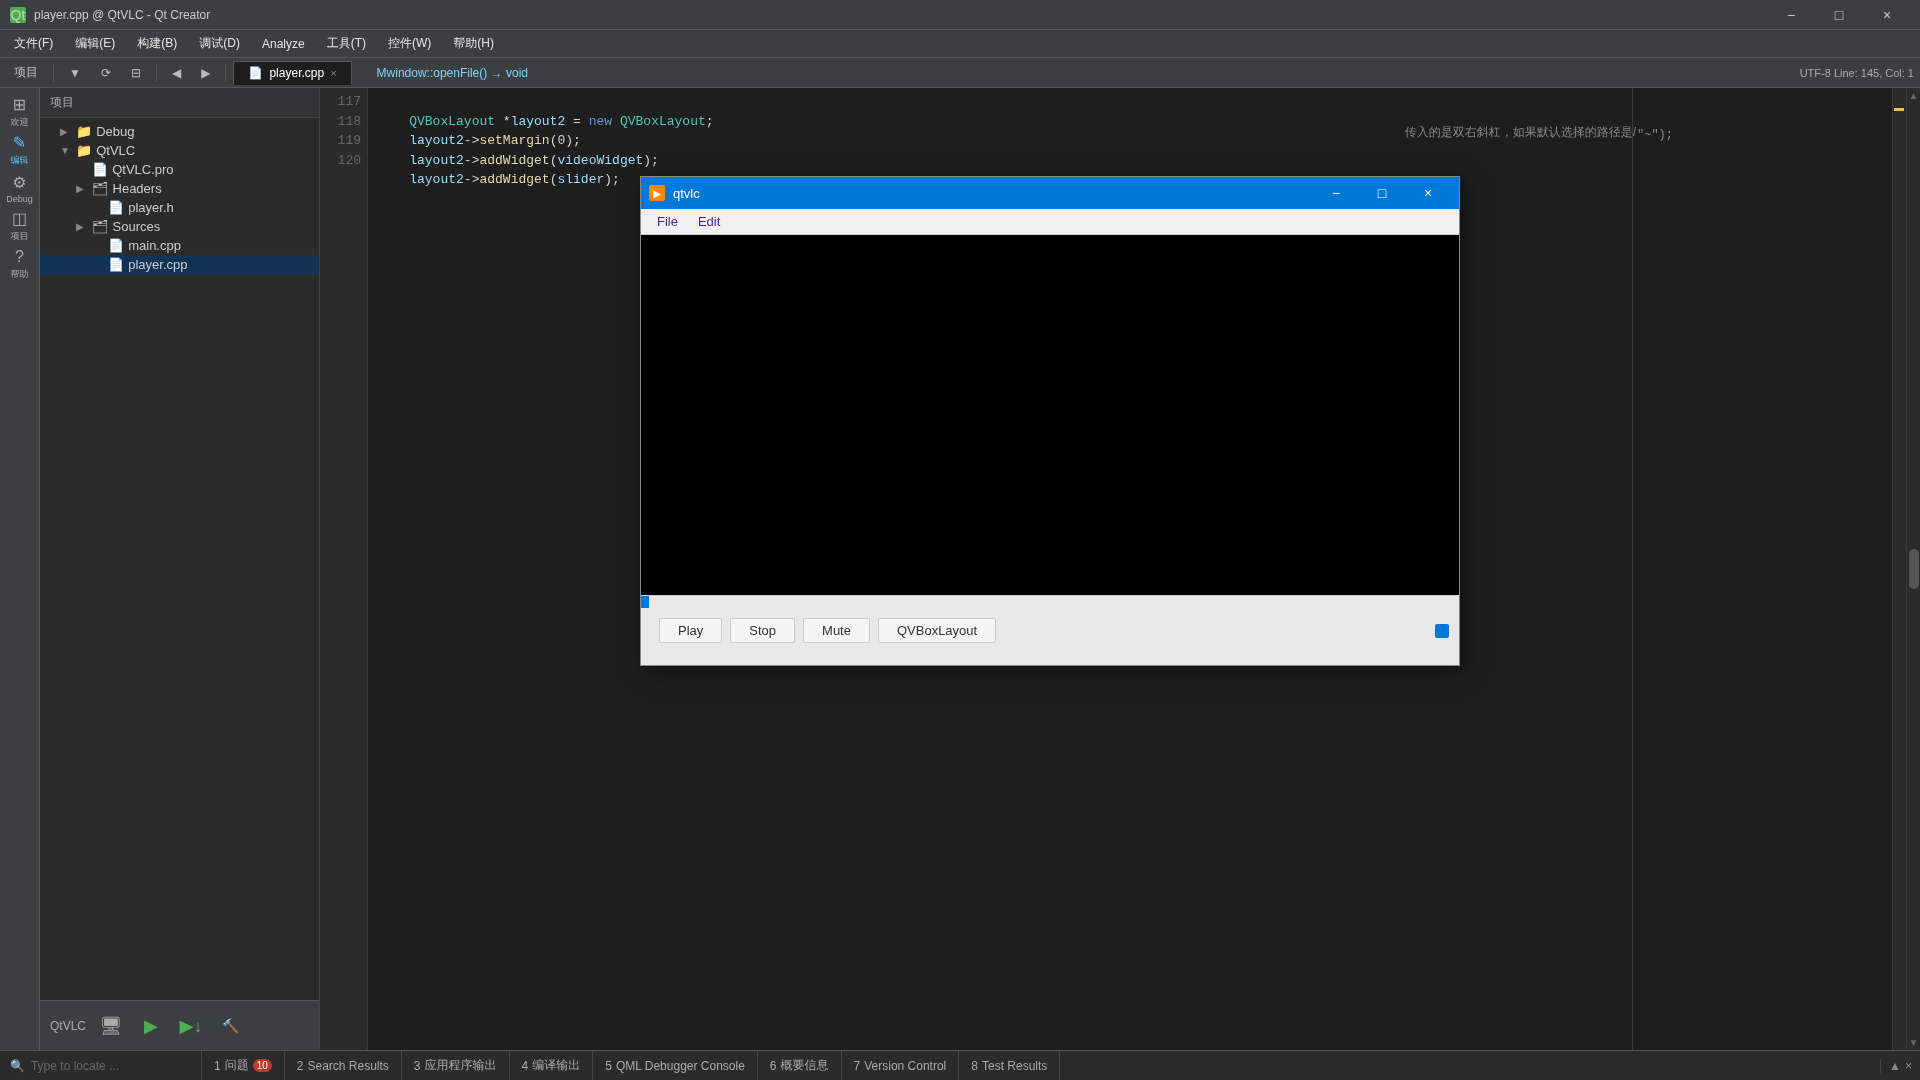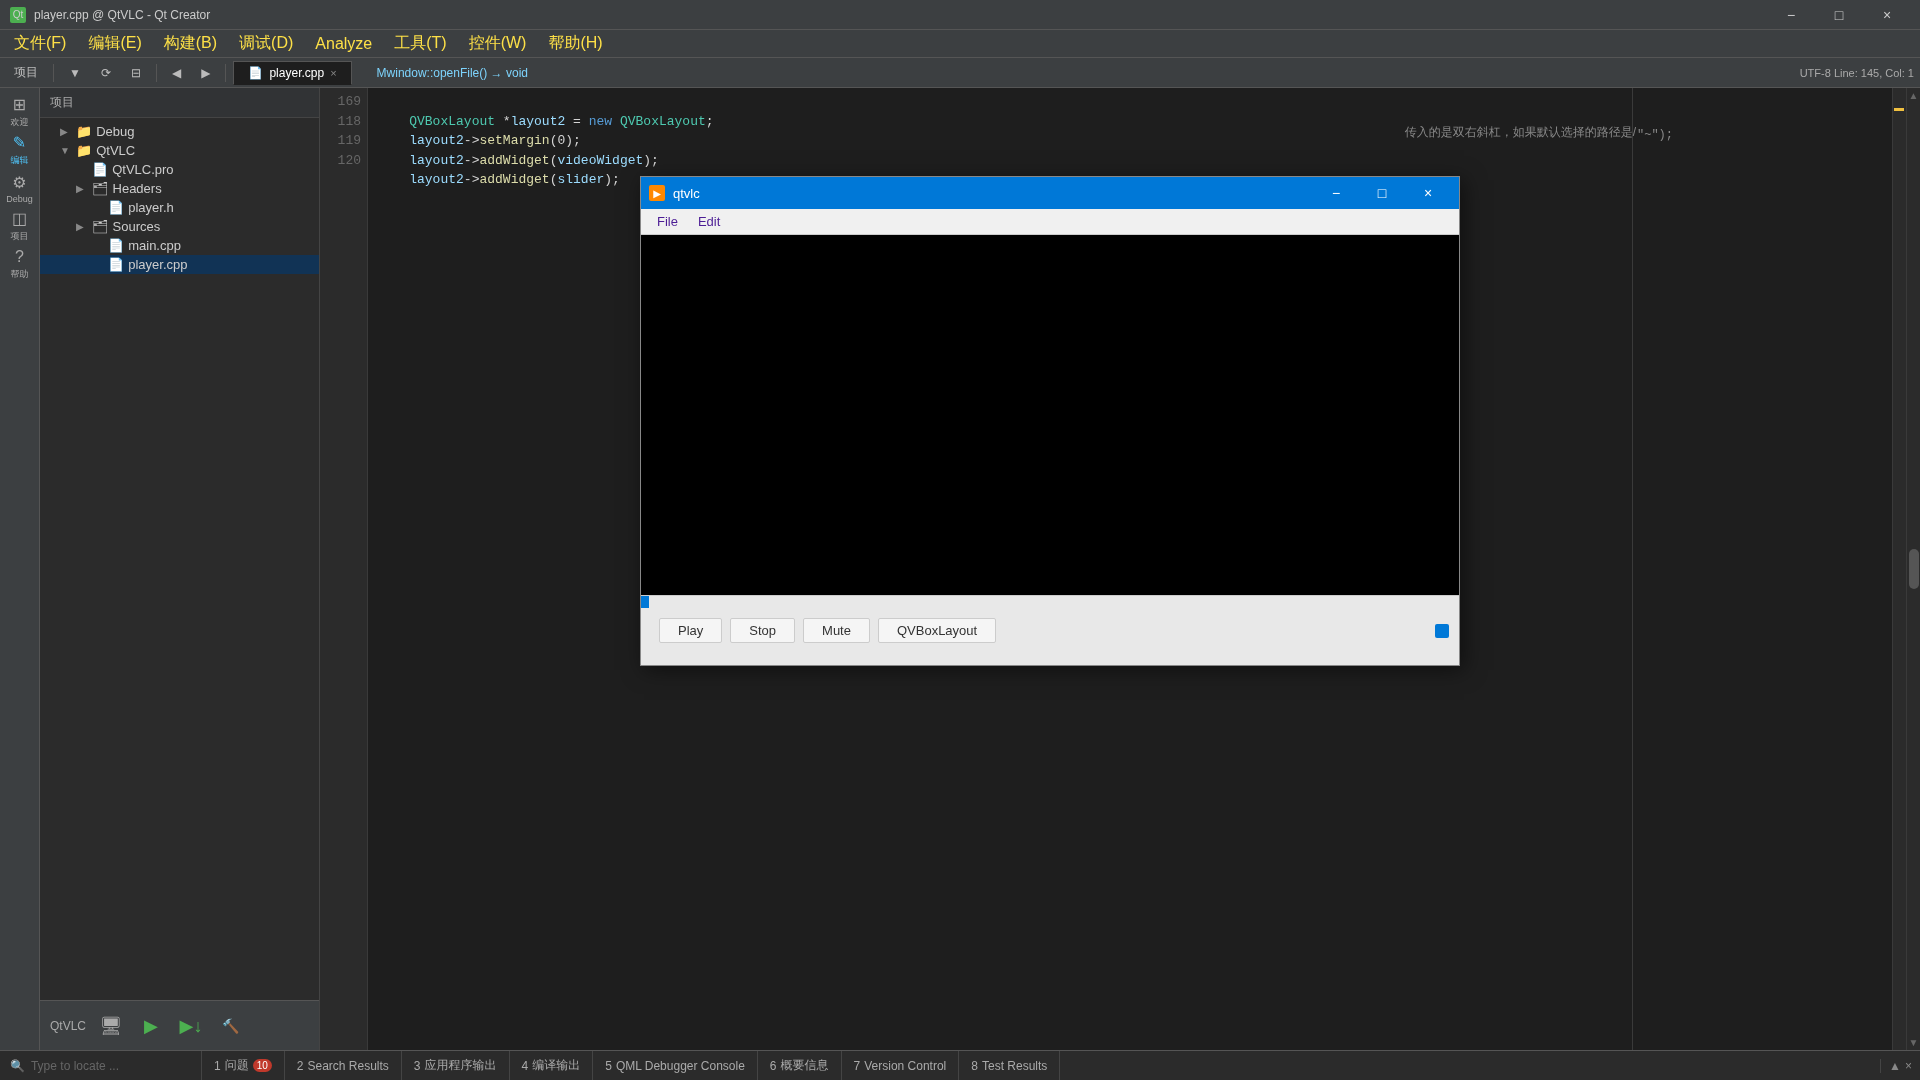--- a/index.html
+++ b/index.html
@@ -20,21 +20,21 @@
       display: flex;
       align-items: center;
       padding: 0 10px;
       gap: 8px;
       border-bottom: 1px solid #555;
     }
     #title-bar .app-icon {
       width: 16px; height: 16px;
       background: #4CAF50;
       border-radius: 2px;
-      font-size: 10px;
+      font-size: 14px;
       display: flex; align-items: center; justify-content: center;
     }
     #title-bar .title-text {
       color: #ccc;
       font-size: 12px;
       flex: 1;
     }
     #title-bar .win-btns {
       display: flex; gap: 2px;
     }
@@ -53,23 +53,23 @@
       height: 28px;
       background: #3c3f41;
       display: flex;
       align-items: center;
       padding: 0 4px;
       gap: 2px;
       border-bottom: 1px solid #555;
     }
     .menu-item {
       padding: 2px 10px;
-      color: #fde047;
-      cursor: pointer;
-      font-size: 16px;
+      color: #e5e5e5;
+      cursor: pointer;
+      font-size: 12px;
       border-radius: 2px;
     }
 
     
     #toolbar {
       height: 30px;
       background: #3c3f41;
       display: flex;
       align-items: center;
       padding: 0 6px;
@@ -564,21 +564,21 @@
       <button class="release-icon">🖥</button>
       <button class="release-icon" style="color:#4CAF50;">▶</button>
       <button class="release-icon" style="color:#4CAF50;">▶↓</button>
       <button class="release-icon" style="color:#aaa; font-size:14px;">🔨</button>
     </div>
   </div>
 
   <div id="editor-area">
     <div id="code-area">
       <div id="line-numbers">
-        <div>169</div>
+        <div>117</div>
         <div>118</div>
         <div>119</div>
         <div>120</div>
       </div>
       <div id="code-content">
 <span class="code-line">    <span class="type">QVBoxLayout</span> *<span class="var">layout2</span> <span class="op">=</span> <span class="kw">new</span> <span class="type">QVBoxLayout</span>;</span>
 <span class="code-line">    <span class="var">layout2</span>-&gt;<span class="fn">setMargin</span>(0);</span>
 <span class="code-line">    <span class="var">layout2</span>-&gt;<span class="fn">addWidget</span>(<span class="var">videoWidget</span>);</span>
 <span class="code-line">    <span class="var">layout2</span>-&gt;<span class="fn">addWidget</span>(<span class="var">slider</span>);</span>
       </div>

